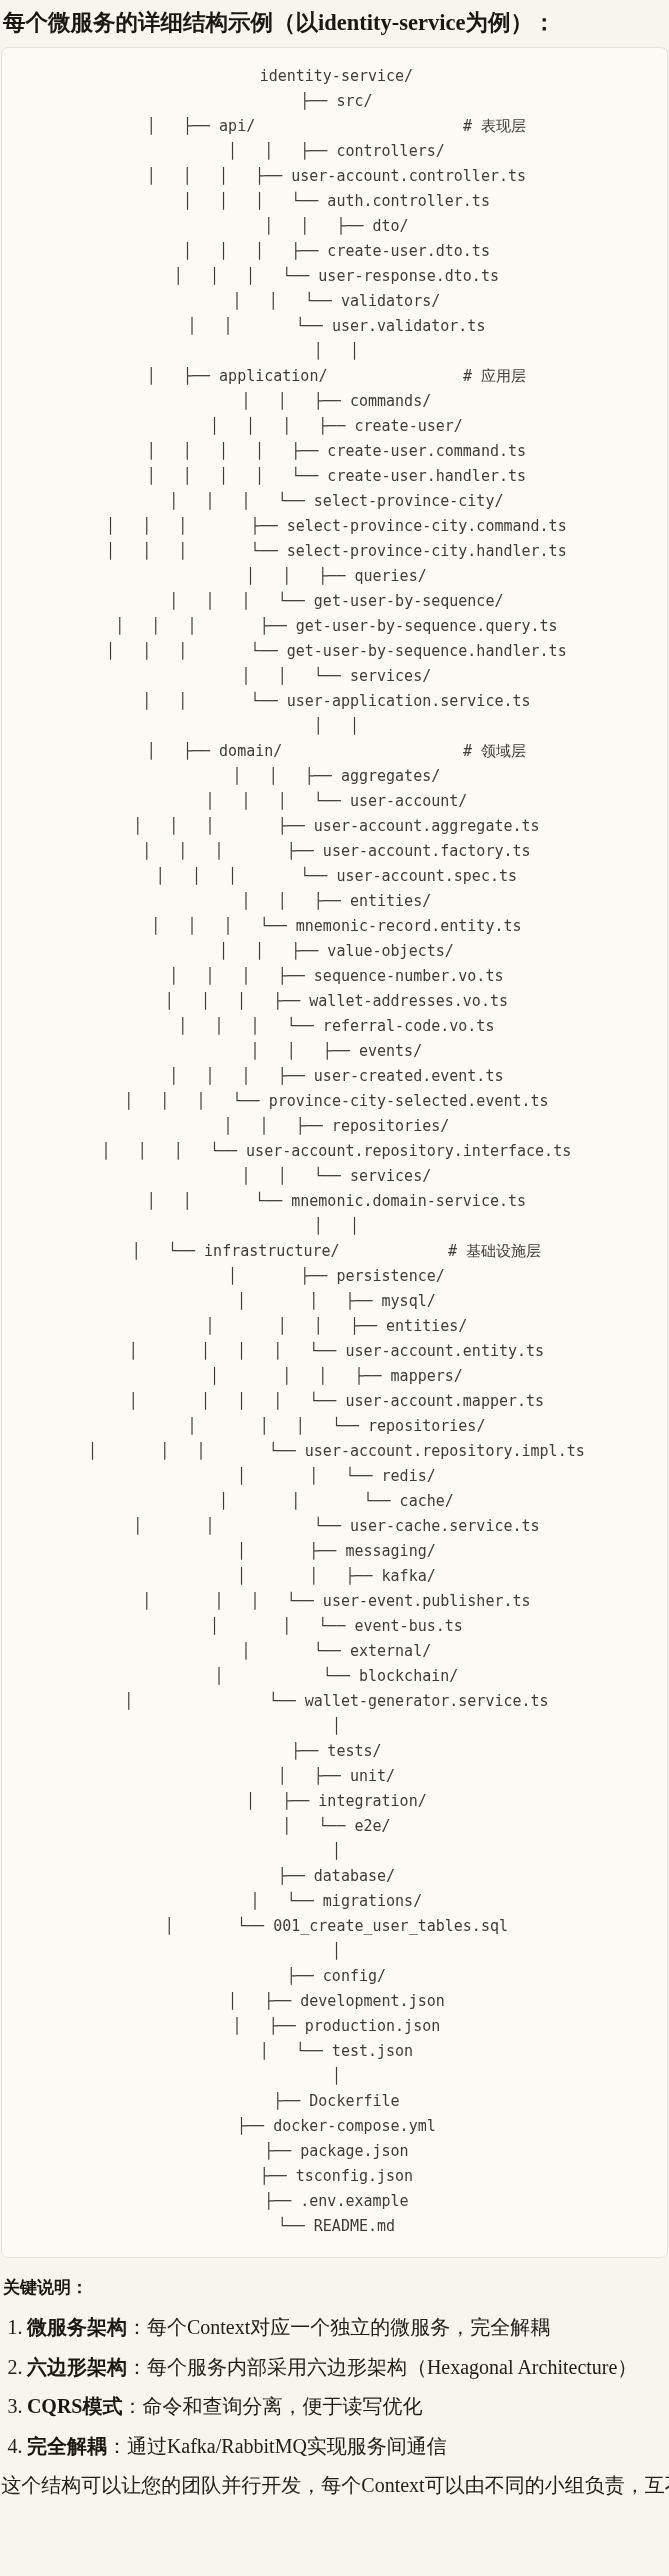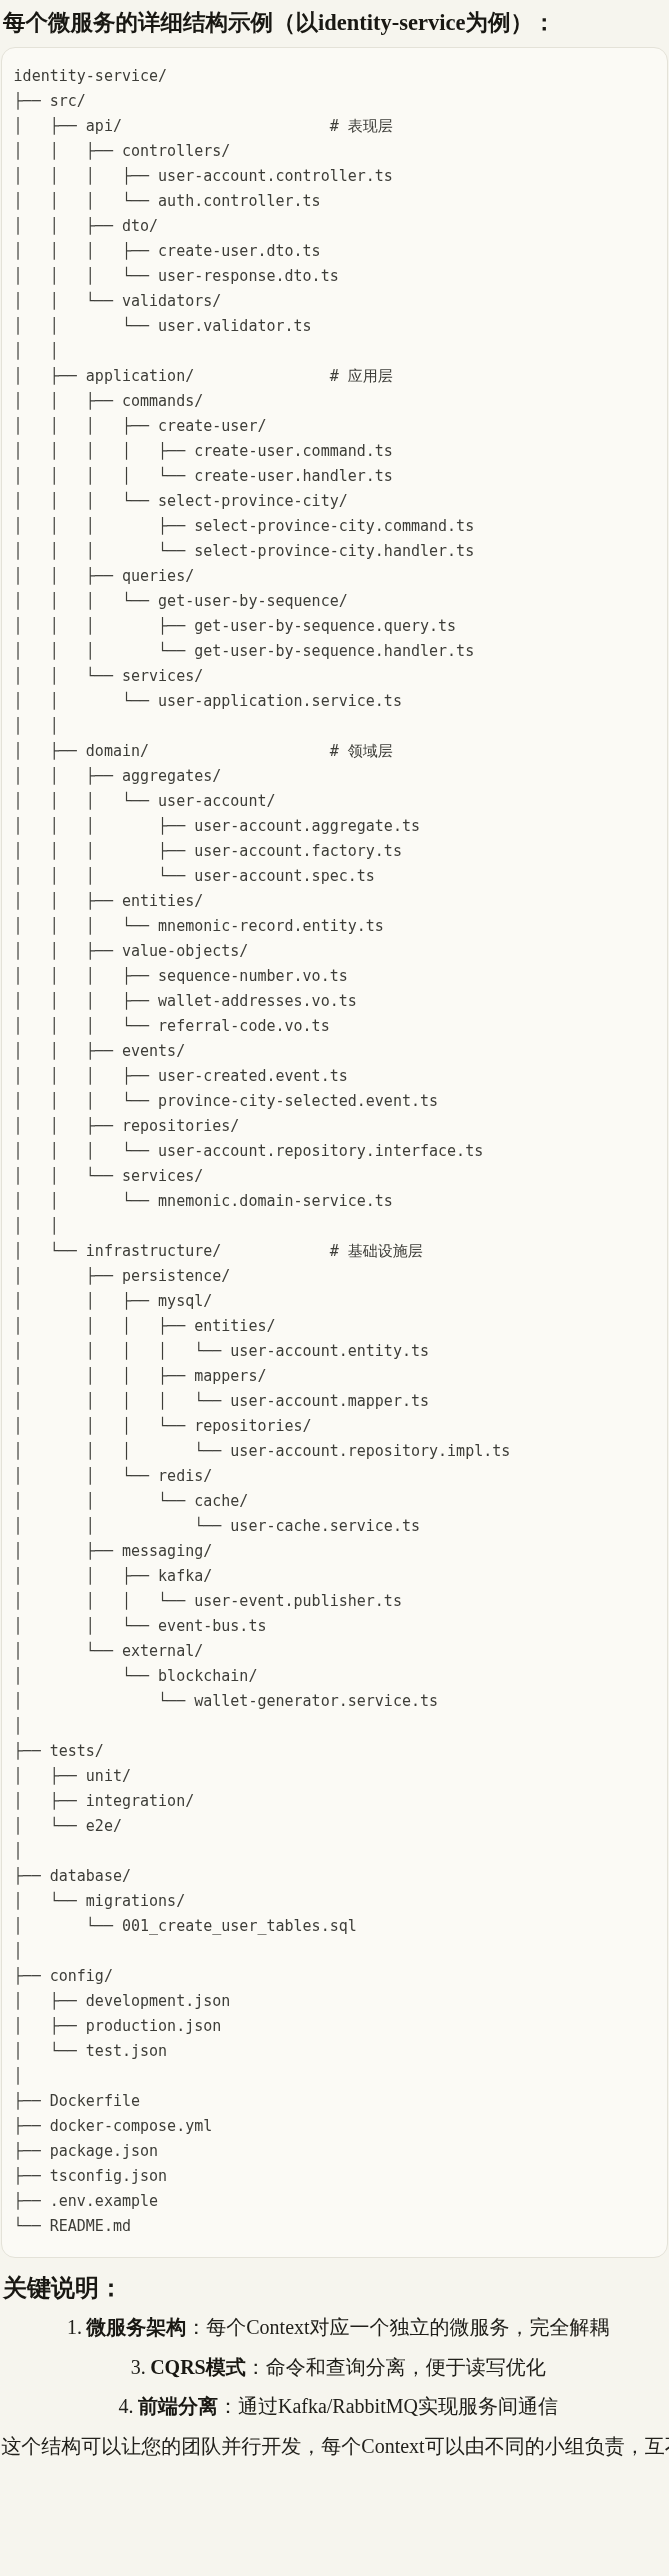--- a/index.html
+++ b/index.html
@@ -25,41 +25,41 @@
     font-size:22.5px;
     line-height:27.5px;
     font-weight:bold;
     color:var(--heading-text);
     letter-spacing:0;
   }
   .code-card{
     margin:10.6px 1.3px 0 1.3px;
     background:var(--card-bg);
     border:0.6px solid var(--card-border);
-    border-radius:14px;
+    border-radius:7px;
+    text-align:center;
   }
   .code-card pre{
     font-family:"DejaVu Sans Mono", monospace;
     font-size:15px;
     line-height:25px;
     color:var(--tree-text);
     padding:16.3px 7.5px 17.5px 11.3px;
     white-space:pre;
     overflow:hidden;
   }
   .notes-heading{
     margin:17.5px 0 0 3.1px;
-    font-size:24px;
+    font-size:17px;
     line-height:26px;
     font-weight:bold;
     color:var(--heading-text);
   }
   .notes-list{
     margin-top:16.3px;
-    text-align:center;
   }
   .note-item{
     padding-left:7.5px;
     font-size:20px;
     line-height:20px;
     margin-bottom:19.4px;
     white-space:nowrap;
   }
   .note-item .num{
     display:inline-block;
@@ -169,20 +169,21 @@
 ├── package.json
 ├── tsconfig.json
 ├── .env.example
 └── README.md</pre>
   </div>
 
   <div class="notes-heading">关键说明：</div>
 
   <div class="notes-list">
       <div class="note-item"><span class="num">1.</span><b>微服务架构</b><span>：每个Context对应一个独立的微服务，完全解耦</span></div>
+      <div class="note-item"><span class="num">2.</span><b>六边形架构</b><span>：每个服务内部采用六边形架构（Hexagonal Architecture）</span></div>
       <div class="note-item"><span class="num">3.</span><b>CQRS模式</b><span>：命令和查询分离，便于读写优化</span></div>
-      <div class="note-item"><span class="num">4.</span><b>前端分离</b><span>：通过Kafka/RabbitMQ实现服务间通信</span></div>
+      <div class="note-item"><span class="num">4.</span><b>完全解耦</b><span>：通过Kafka/RabbitMQ实现服务间通信</span></div>
     </div>
 
   <div class="closing">这个结构可以让您的团队并行开发，每个Context可以由不同的小组负责，互不干扰。</div>
 
 </div>
 
 
 </body></html>

